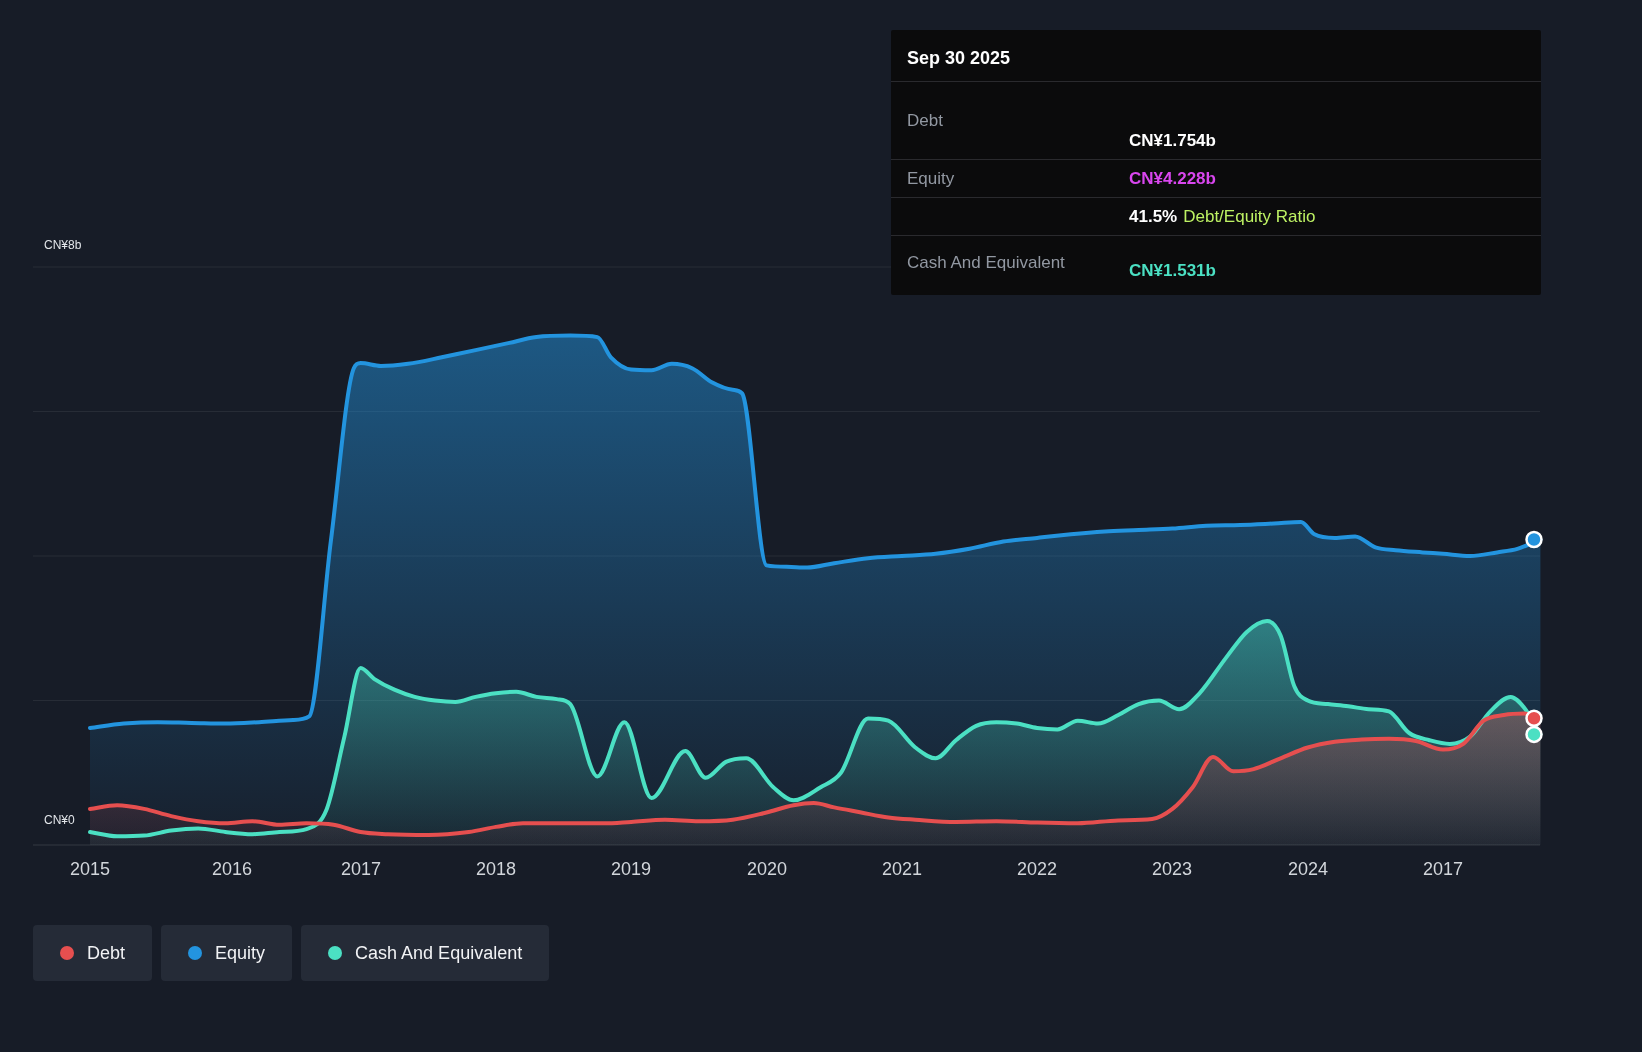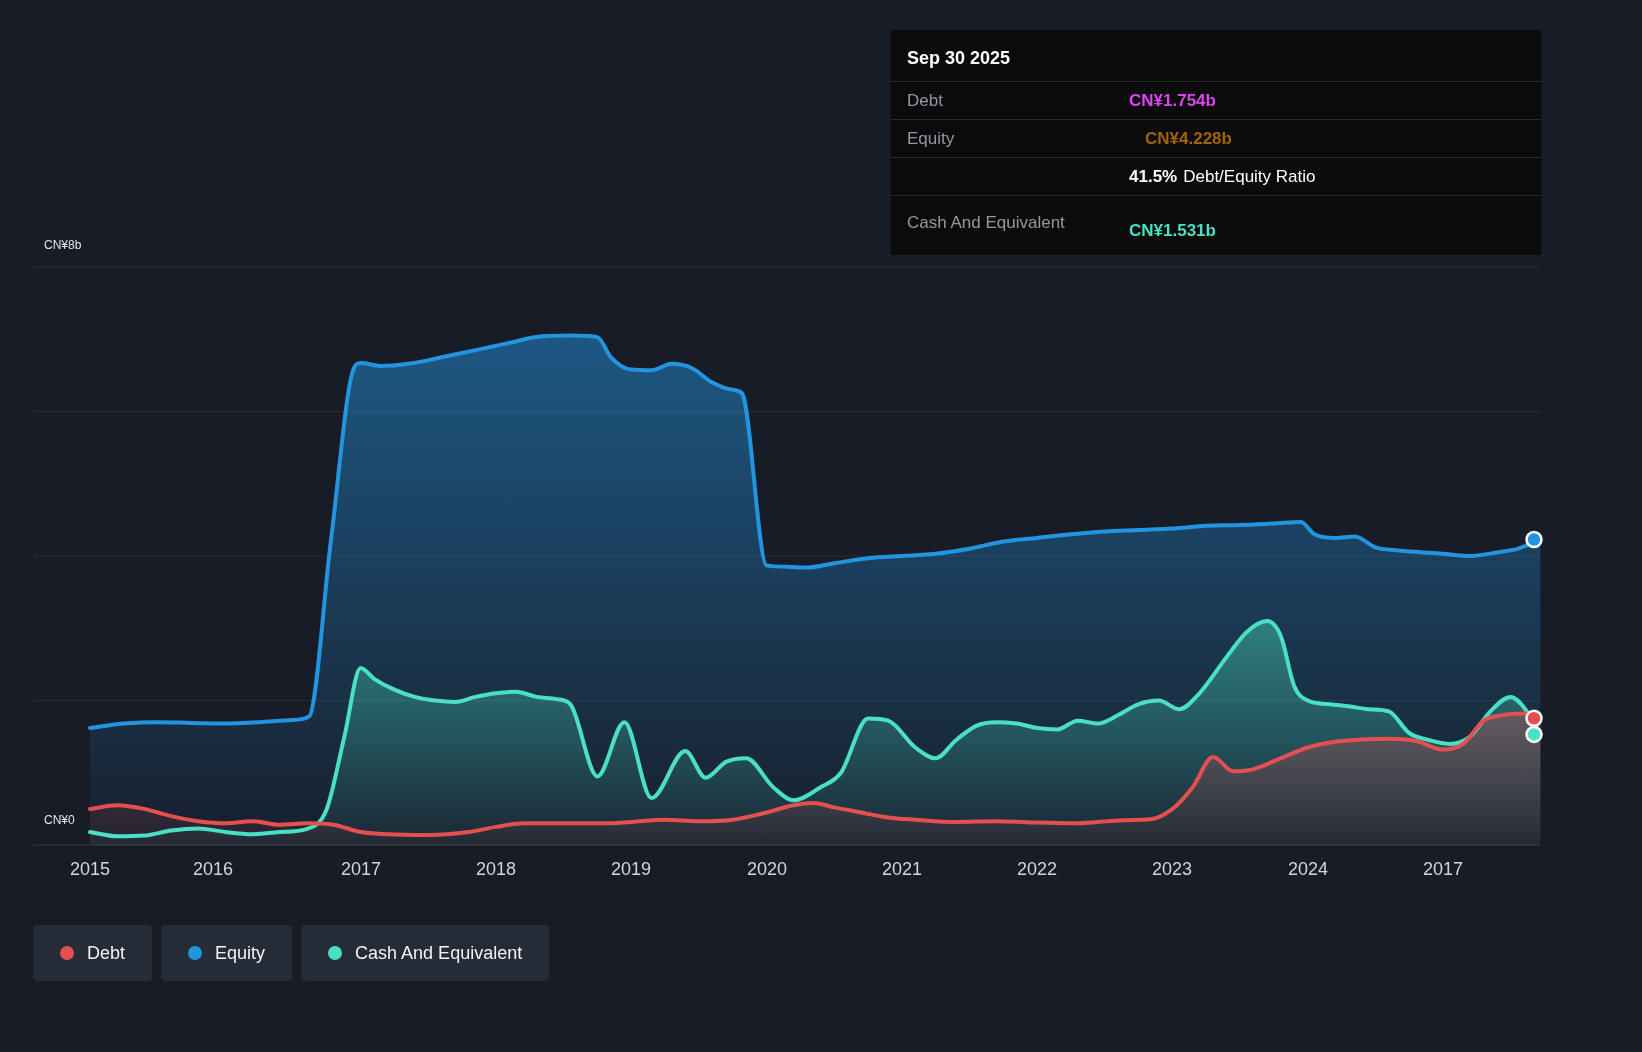--- a/index.html
+++ b/index.html
@@ -11,28 +11,28 @@
   
   .tooltip{
     position:absolute;left:891px;top:30px;width:650px;box-sizing:border-box;
     background:#0b0b0c;border-radius:2px;padding:6px 0 6px;z-index:5;
   }
   .tt-title{font-size:18px;font-weight:bold;color:#ffffff;padding:12px 16px 12px;}
   .tt-row{display:flex;align-items:center;padding:8px 16px;border-top:1px solid #2a2a2e;font-size:17px;line-height:21px;}
   .tt-label{width:222px;flex:none;color:#9298a2;}
   .tt-value{font-weight:bold;}
   .tt-ratio-val{font-weight:bold;color:#ffffff;}
-  .tt-muted{color:#ffffff;font-weight:normal;margin-left:6px;}
+  .tt-muted{color:#bef264;font-weight:normal;margin-left:6px;}
   
   .y-label{position:absolute;left:44px;font-size:12px;color:#e3e6ea;z-index:2;}
   .y-label.top{top:238px;}
   .y-label.bottom{top:813px;}
   .x-axis{position:absolute;top:859px;left:0;width:100%;height:26px;z-index:2;padding-left:36px;}
   .x-tick{position:absolute;transform:translateX(-50%);font-size:18px;color:#d2d6db;}
-  .x-tick:nth-child(1){left:90px}.x-tick:nth-child(2){left:213px}
+  .x-tick:nth-child(1){left:90px}.x-tick:nth-child(2){left:232px}
   .x-tick:nth-child(3){left:361px}.x-tick:nth-child(4){left:496px}
   .x-tick:nth-child(5){left:631px}.x-tick:nth-child(6){left:767px}
   .x-tick:nth-child(7){left:902px}.x-tick:nth-child(8){left:1037px}
   .x-tick:nth-child(9){left:1172px}.x-tick:nth-child(10){left:1308px}
   .x-tick:nth-child(11){left:1443px}
   
   #chart{position:absolute;left:0;top:0;z-index:1;}
   
   .legend{position:absolute;left:33px;top:925px;display:flex;gap:9px;z-index:3;}
   .legend-pill{
@@ -89,25 +89,25 @@
   <span class="x-tick">2022</span>
   <span class="x-tick">2023</span>
   <span class="x-tick">2024</span>
   <span class="x-tick">2017</span>
 </div>
 
 <div class="tooltip">
   <div class="tt-title">Sep 30 2025</div>
   <div class="tt-row">
     <span class="tt-label">Debt</span>
-    <span class="tt-value" style="color: #d946ef;">CN¥1.754b</span>
+    <span class="tt-value" style="color: #ffffff; margin-top: 40px;">CN¥1.754b</span>
   </div>
   <div class="tt-row">
     <span class="tt-label">Equity</span>
-    <span class="tt-value" style="color: #a16207; margin-left: 16px;">CN¥4.228b</span>
+    <span class="tt-value" style="color: #d946ef;">CN¥4.228b</span>
   </div>
   <div class="tt-row">
     <span class="tt-label"></span>
     <span>
       <span class="tt-ratio-val">41.5%</span><span class="tt-muted">Debt/Equity Ratio</span>
     </span>
   </div>
   <div class="tt-row">
     <span class="tt-label">Cash And Equivalent</span>
     <span class="tt-value" style="color: rgb(75, 224, 195); margin-top: 16px;">CN¥1.531b</span>

